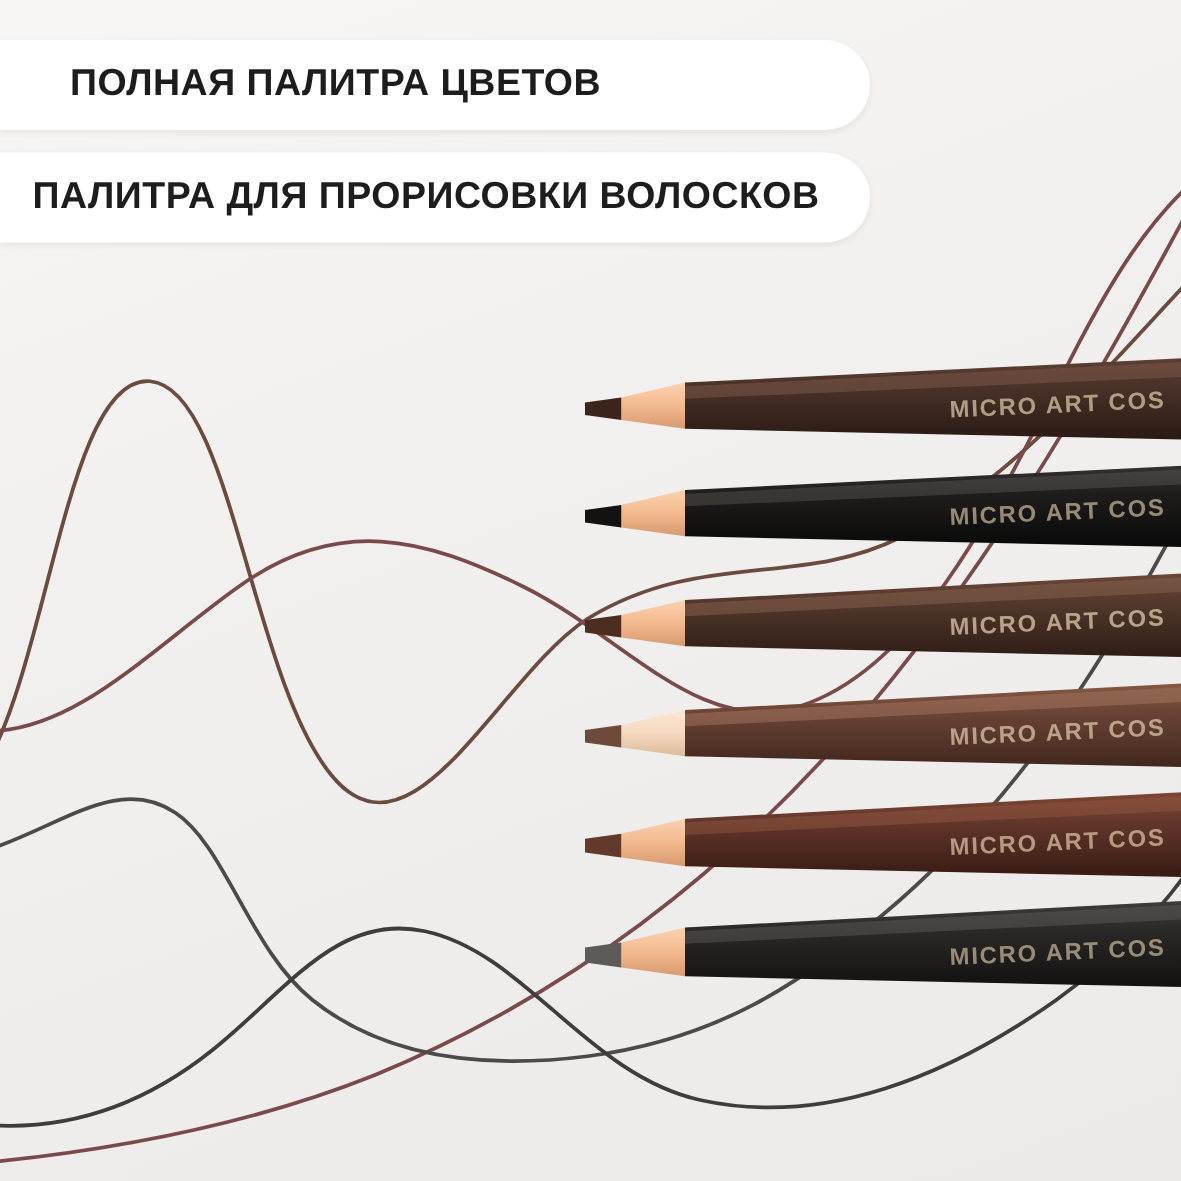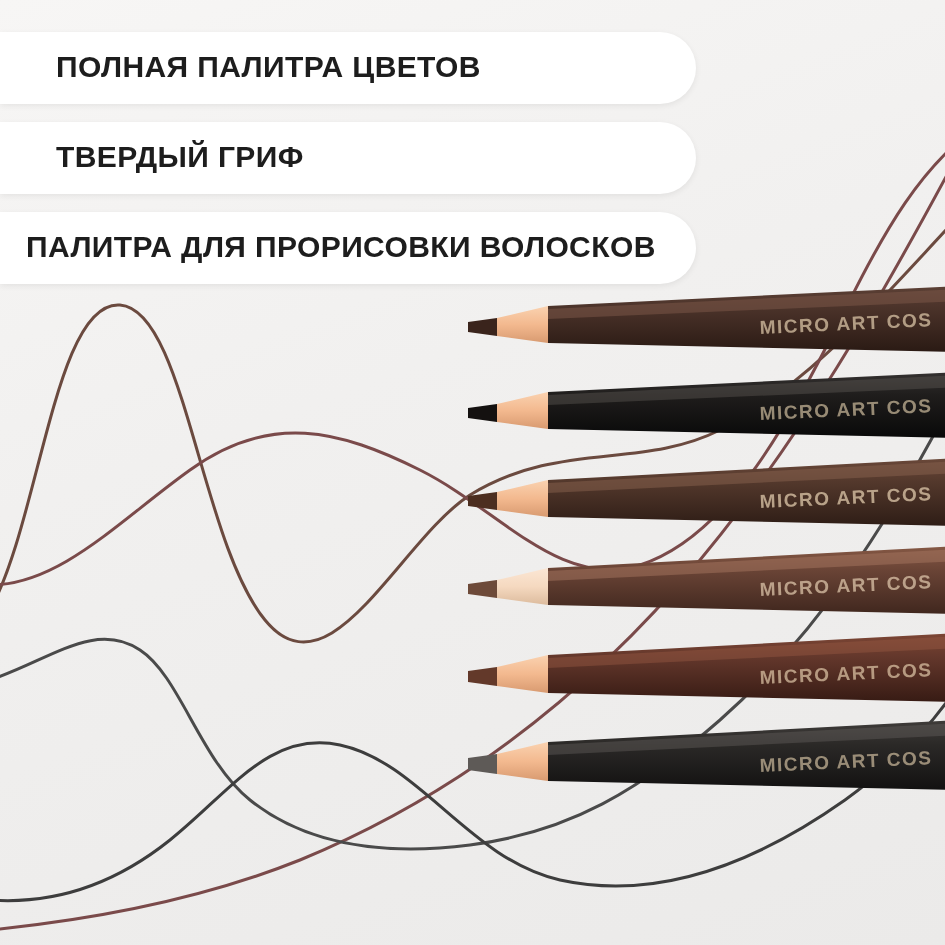--- a/index.html
+++ b/index.html
@@ -181,21 +181,18 @@
       <polygon points="548,742 548,781 497,774 497,754" fill="url(#wood1)"></polygon>
       <polygon points="497,754 497,774 468,770 468,758" fill="#5e5a57"></polygon>
       <text x="760" y="772" fill="#cdbb9d" font-family="Liberation Sans, sans-serif" font-size="19" font-weight="700" letter-spacing="1.5" transform="rotate(-2.6 760 772)" opacity="0.7">MICRO ART COS</text>
     </g>
   </svg>
 
   <div class="badges">
     <div class="badge badge-1">
       <span>ПОЛНАЯ ПАЛИТРА ЦВЕТОВ</span>
     </div>
-    <div class="badge badge-2">
-      <span>ТВЕРДЫЙ ГРИФ</span>
-    </div>
     <div class="badge badge-3">
       <span>ПАЛИТРА ДЛЯ ПРОРИСОВКИ ВОЛОСКОВ</span>
     </div>
   </div>
 
 </div>
 
 </body></html>

